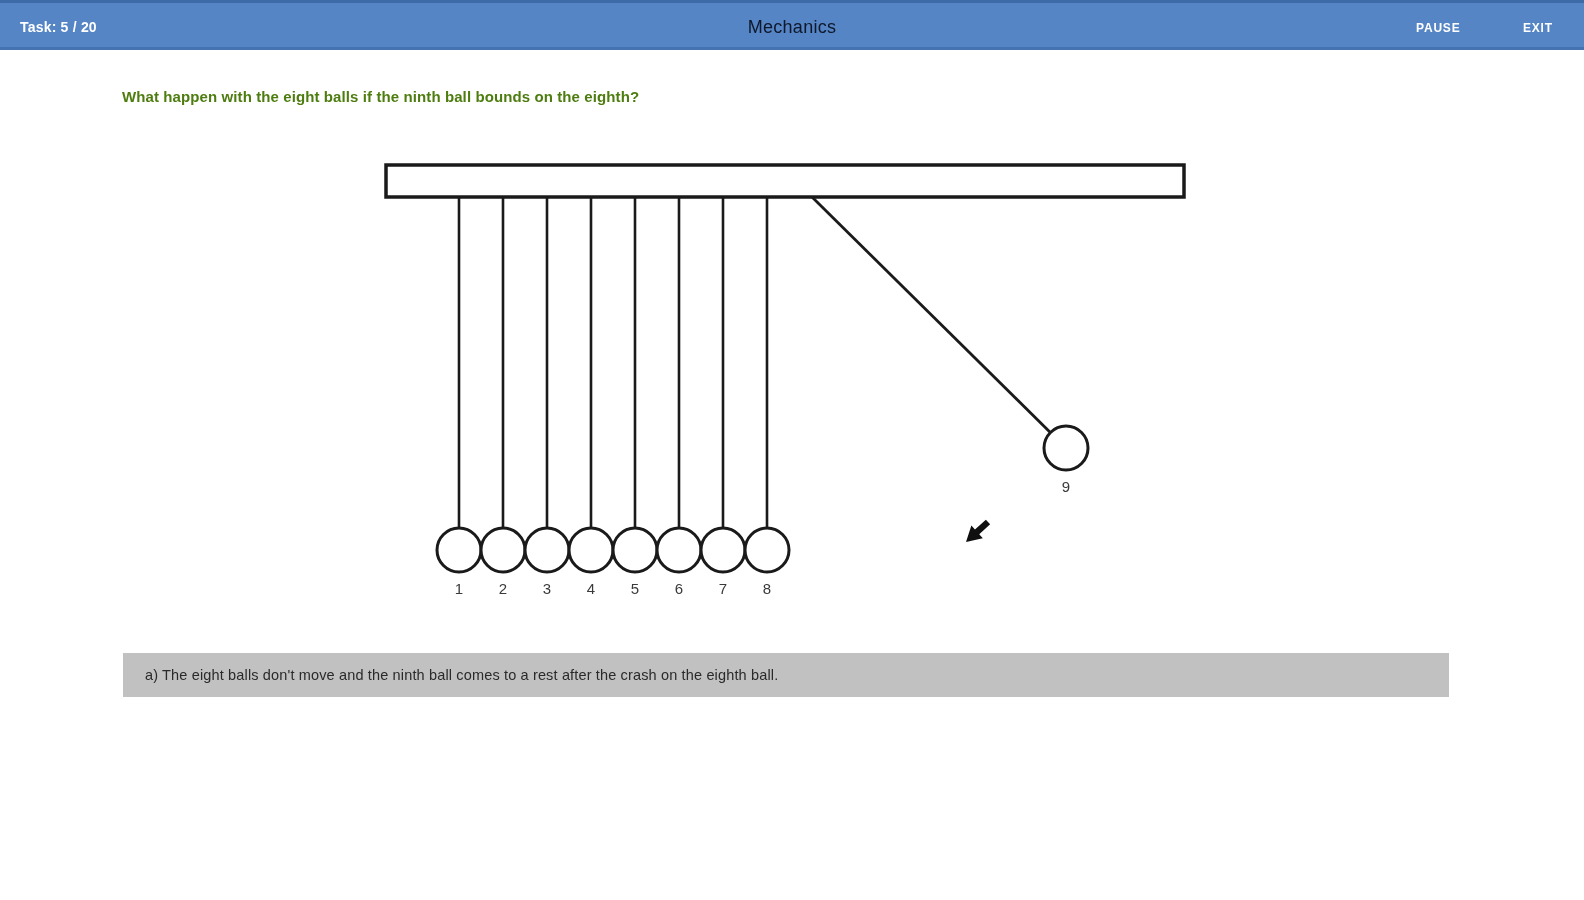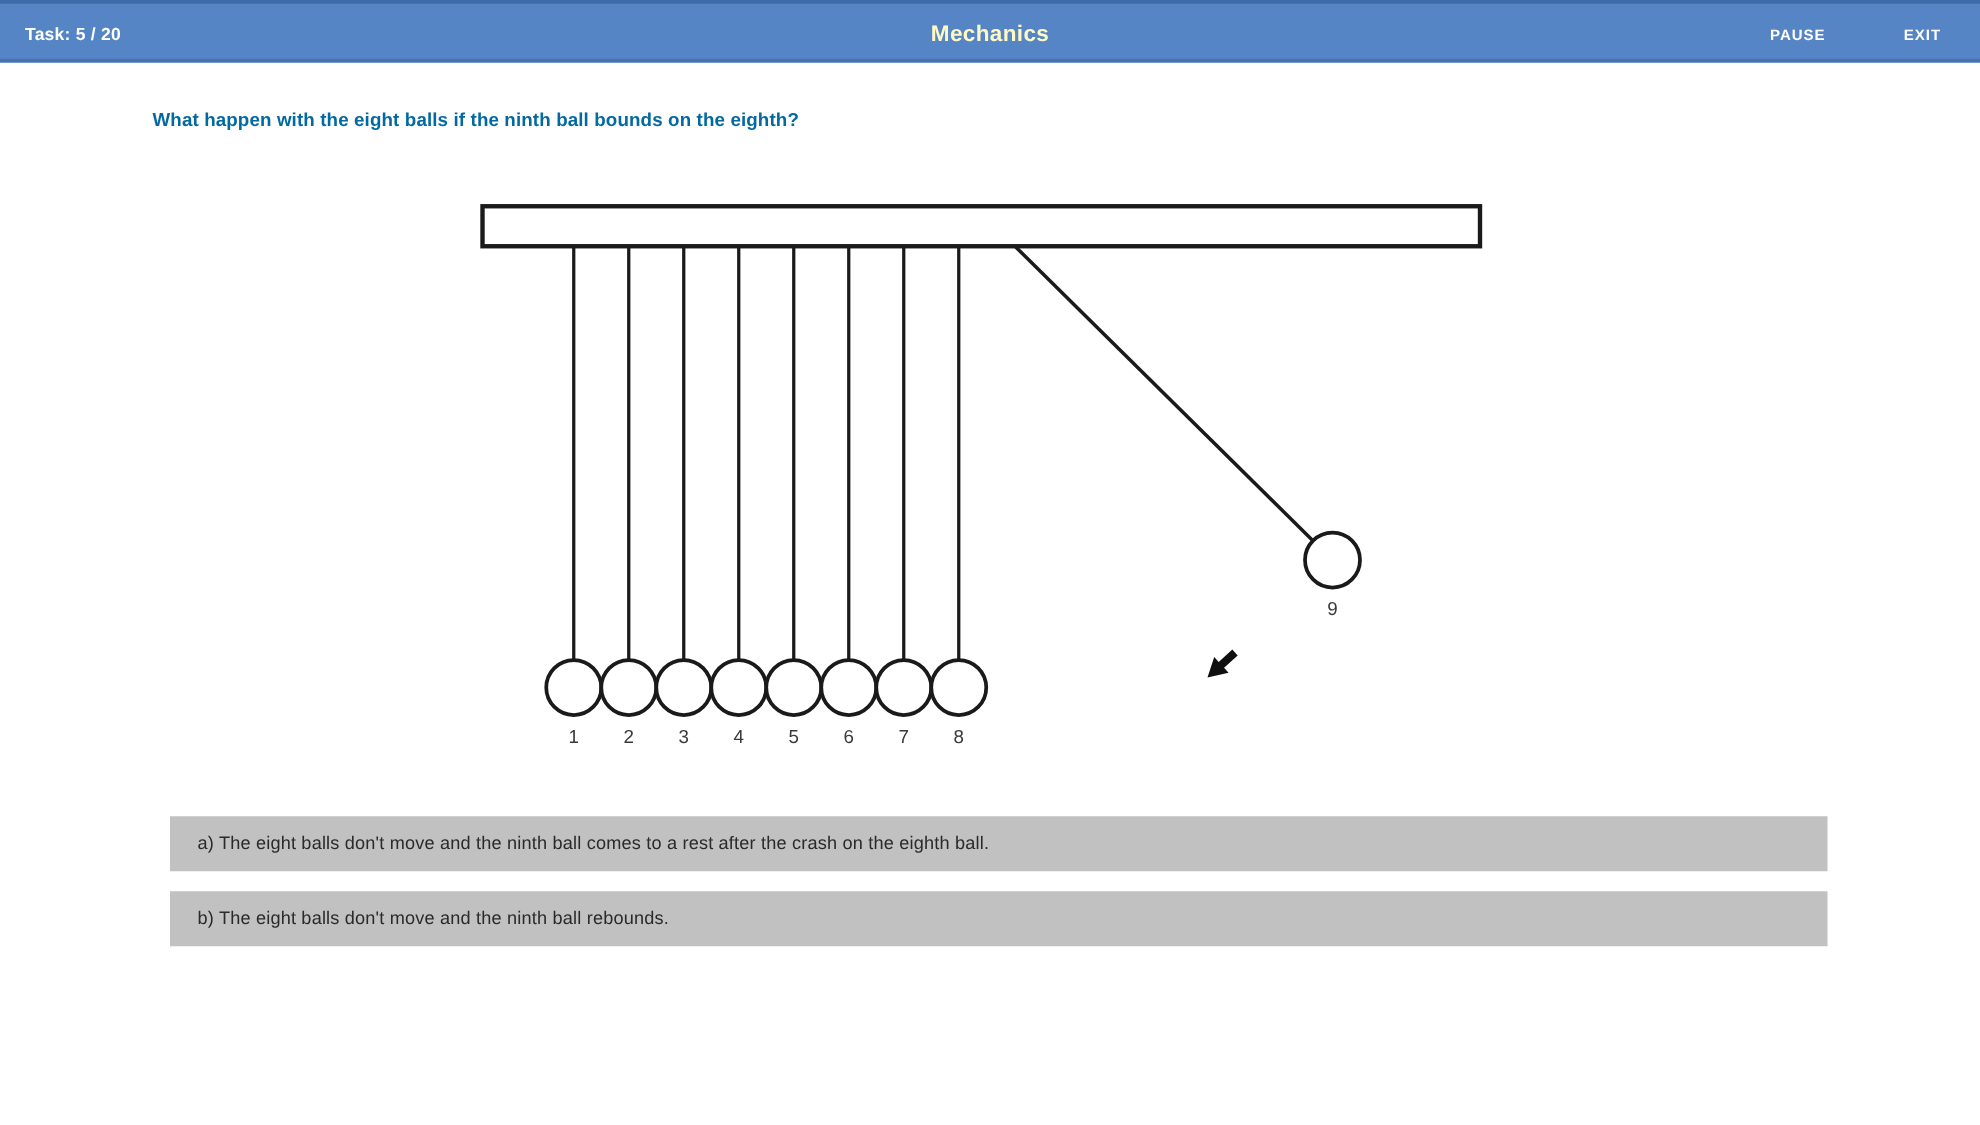--- a/index.html
+++ b/index.html
@@ -37,22 +37,22 @@
     color: #ffffff;
     white-space: nowrap;
   }
   .header-title {
     position: absolute;
     left: 0;
     top: 14px;
     width: 1584px;
     text-align: center;
     font-size: 18px;
-    font-weight: bold;
-    color: #fef9c3;
+    font-weight: normal;
+    color: #0f172a;
     letter-spacing: 0.3px;
   }
   .header-btn {
     position: absolute;
     top: 18px;
     font-size: 12px;
     font-weight: bold;
     color: #ffffff;
     letter-spacing: 0.8px;
     cursor: pointer;
@@ -61,39 +61,39 @@
   .header-btn.pause { left: 1416px; }
   .header-btn.exit  { left: 1508px; padding-left: 15px; }
 
   
   .question {
     position: absolute;
     left: 122px;
     top: 88px;
     font-size: 15px;
     font-weight: bold;
-    color: #0369a1;
+    color: #4d7c0f;
     letter-spacing: 0.1px;
     white-space: nowrap;
   }
 
   
   .diagram {
     position: absolute;
     left: 0;
     top: 130px;
     width: 1584px;
     height: 490px;
   }
   .diagram svg { display: block; }
 
   
   .options {
     position: absolute;
-    left: 136px;
+    left: 123px;
     top: 653px;
     width: 1326px;
   }
   .option {
     width: 1326px;
     height: 44px;
     background: #c1c1c1;
     margin-bottom: 16px;
     display: flex;
     align-items: center;
@@ -151,16 +151,13 @@
       <circle cx="1066" cy="448" r="22" fill="#ffffff" stroke="#1a1a1a" stroke-width="3"></circle>
       <text x="1066" y="492" text-anchor="middle" font-size="15" font-family="&quot;Liberation Sans&quot;, sans-serif" fill="#3a3a3a">9</text>
       <polygon points="966.00,542.00 982.82,538.20 979.25,534.28 990.15,524.37 985.85,519.63 974.95,529.54 971.38,525.62" fill="#0f0f0f"></polygon>
     </svg>
 </div>
 
 <div class="options">
   <div class="option">
     <span class="option-label">a) The eight balls don't move and the ninth ball comes to a rest after the crash on the eighth ball.</span>
   </div>
-  <div class="option">
-    <span class="option-label">b) The eight balls don't move and the ninth ball rebounds.</span>
-  </div>
 </div>
 
 </body></html>

